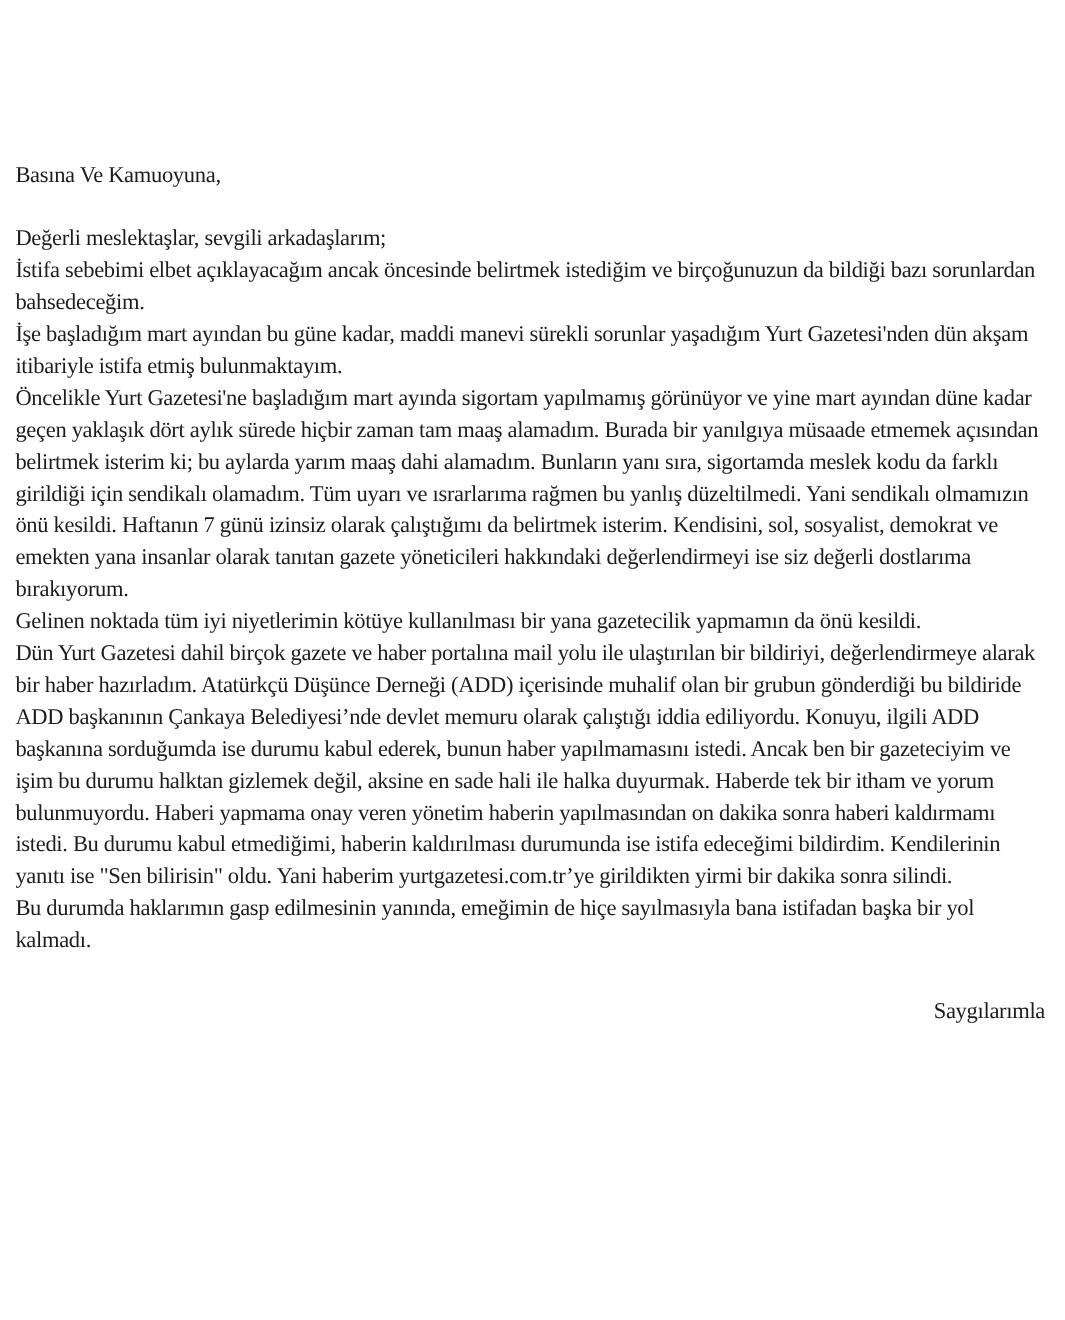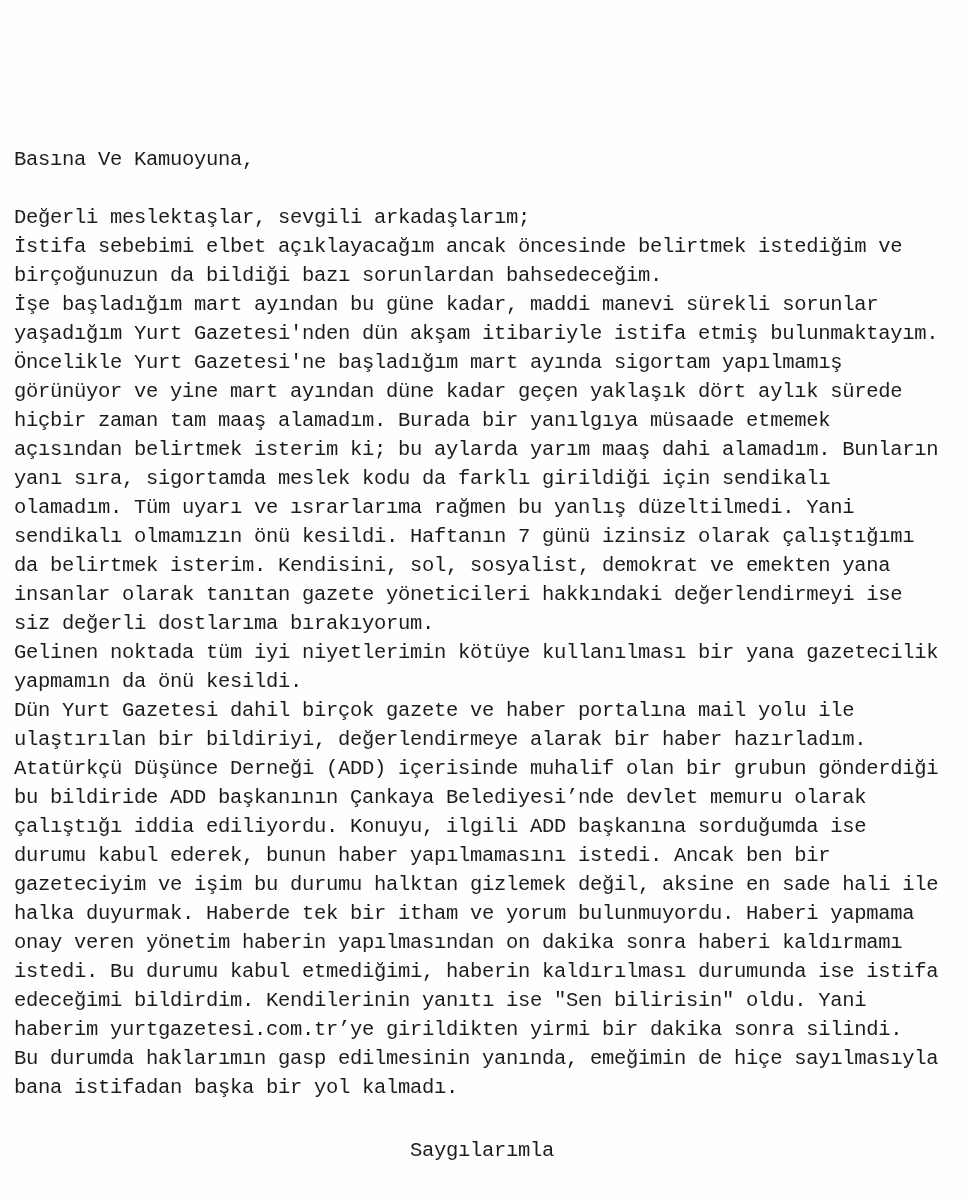--- a/index.html
+++ b/index.html
@@ -7,39 +7,39 @@
     padding: 0;
     background: #ffffff;
   }
   .page {
     position: relative;
     width: 968px;
     height: 1200px;
     margin: 0 auto;
     background: #fefefe;
     overflow: hidden;
-    font-family: Liberation Mono, monospace;
+    font-family: Liberation Serif, serif;
     color: #1c1c1c;
   }
   .letter-body {
     padding: 145px 18px 0 14px;
     font-size: 20.5px;
     line-height: 29px;
     letter-spacing: -0.3px;
     text-align: left;
   }
   .letter-body p {
     margin: 0;
   }
   .salutation {
     margin-bottom: 29px !important;
   }
   .signature-block {
     margin-top: 32px;
-    text-align: center;
+    text-align: right;
   }
   .signature-block p {
     margin: 0;
     line-height: 34px;
   }
 </style>
 </head>
 <body>
 
 <div class="page">

